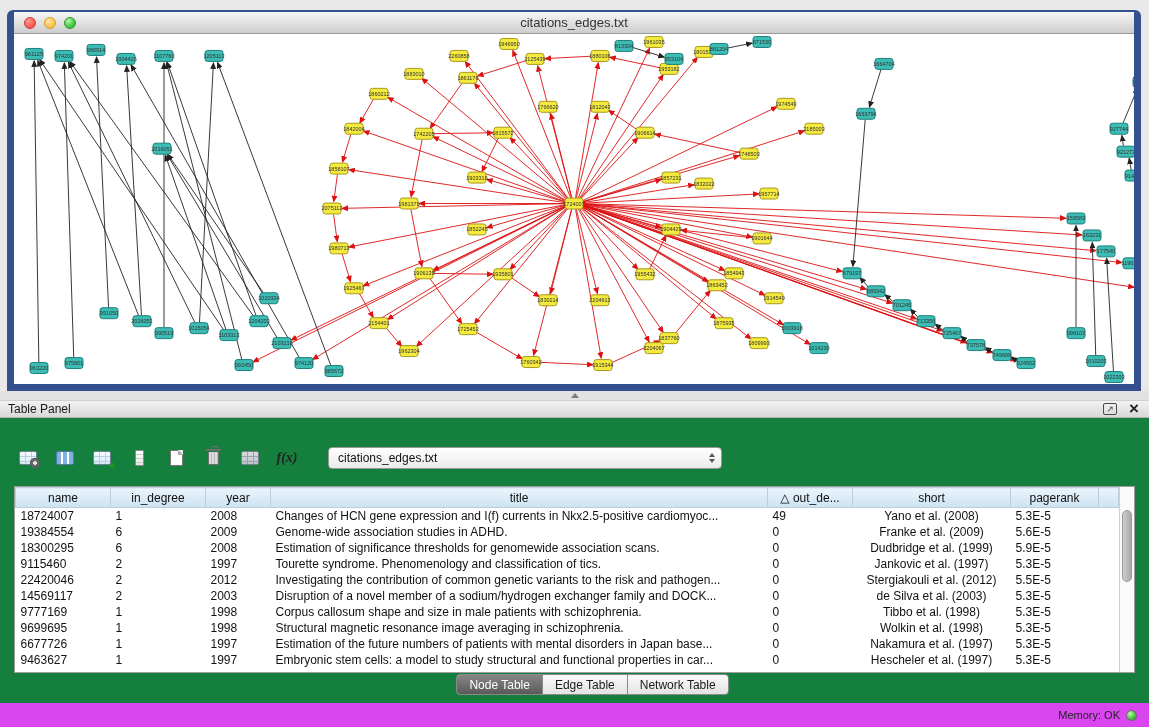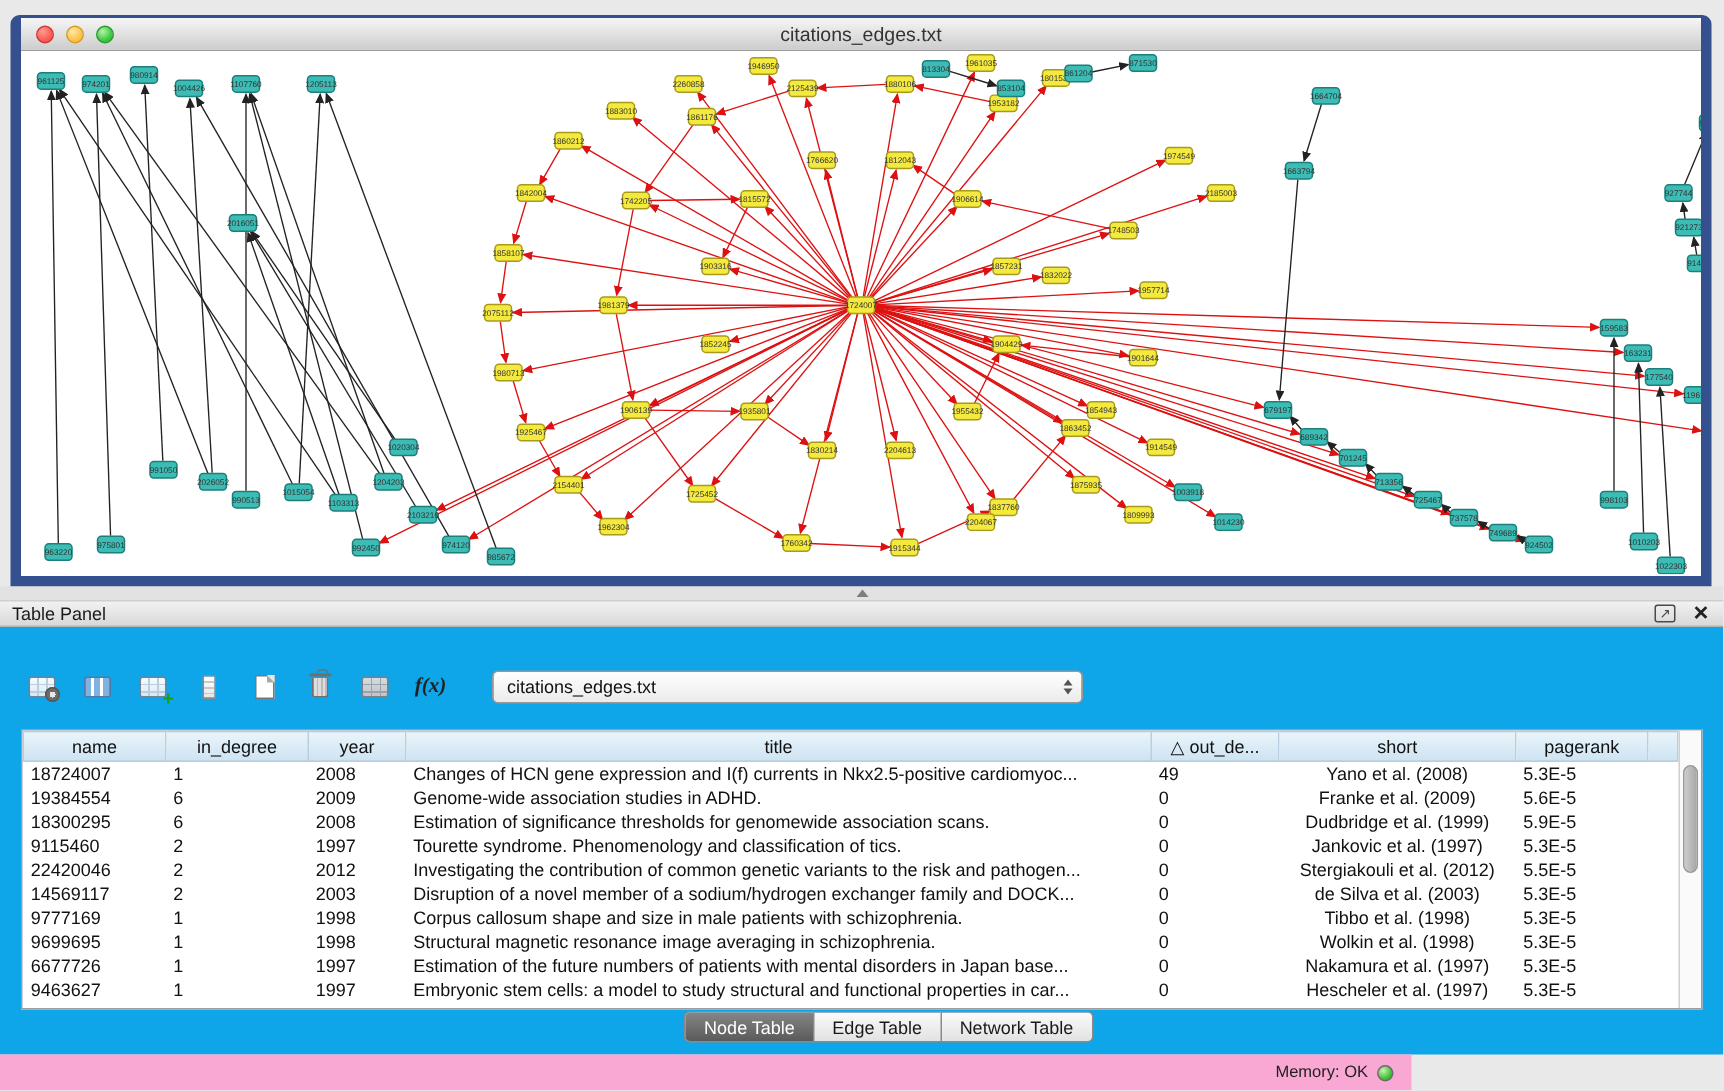--- a/index.html
+++ b/index.html
@@ -28,21 +28,21 @@
   
   .panel-header { position:absolute; left:0; top:400px; width:1149px; height:18px;
     background:linear-gradient(#f2f2f2,#d8d8d8); border-top:1px solid #cfcfcf; border-bottom:1px solid #b2b2b2;
     display:flex; align-items:center; padding:0 10px 0 8px; font-size:12px; color:#1a1a1a; }
   .ph-icons { margin-left:auto; display:flex; align-items:center; gap:12px; }
   .float-btn { width:14px; height:12px; border:1px solid #4a4a4a; border-radius:2px; font-size:9px; line-height:10px;
     text-align:center; color:#4a4a4a; cursor:default; }
   .close-btn { font-size:17px; font-weight:bold; color:#222; line-height:14px; cursor:default; }
 
   
-  .panel-body { position:absolute; left:0; top:418px; width:1149px; height:285px; background:#0ea5e9; }
+  .panel-body { position:absolute; left:0; top:418px; width:1149px; height:285px; background:#15803d; }
 
   .toolbar { position:absolute; left:14px; top:24px; height:32px; display:flex; align-items:center; gap:9px; }
   .tbtn { width:28px; height:28px; display:flex; align-items:center; justify-content:center; }
   .ic { position:relative; display:inline-block; }
   .ic-grid { width:18px; height:14px; border:1px solid #6e8296; border-radius:2px;
     background:
       linear-gradient(90deg, transparent 5px, #b9cfe0 5px, #b9cfe0 6px, transparent 6px, transparent 11px, #b9cfe0 11px, #b9cfe0 12px, transparent 12px),
       linear-gradient(transparent 4px, #b9cfe0 4px, #b9cfe0 5px, transparent 5px, transparent 9px, #b9cfe0 9px, #b9cfe0 10px, transparent 10px),
       linear-gradient(#f7fbff,#d9e9f6); }
   .badge-gear::after { content:""; position:absolute; right:-4px; bottom:-4px; width:10px; height:10px; border-radius:50%;
@@ -85,21 +85,21 @@
     background:linear-gradient(90deg,#cdcdcd,#a8a8a8); border:1px solid #9a9a9a; border-radius:6px; }
 
   .tabbar { position:absolute; left:0; top:256px; width:100%; display:flex; justify-content:center;padding-left:36px; }
   .segmented { display:inline-flex; border:1px solid #8a8a8a; border-radius:4px; overflow:hidden;
     background:linear-gradient(#fbfbfb,#e2e2e2); }
   .seg { appearance:none; border:none; background:transparent; font:12px "Liberation Sans", sans-serif;
     padding:2px 12px; height:19px; color:#1a1a1a; border-left:1px solid #8a8a8a; cursor:default; }
   .seg:first-child { border-left:none; }
   .seg.sel { background:linear-gradient(#868686,#5a5a5a); color:#fff; }
 
-  .statusbar { position:absolute; left:0; top:703px; width:941px; height:24px; background:#f9a8d4;
+  .statusbar { position:absolute; left:0; top:703px; width:1149px; height:24px; background:#d946ef;
     display:flex; align-items:center; justify-content:flex-end; padding-right:12px; gap:6px;
     font-size:11px; color:#222; }
   .mem-dot { width:11px; height:11px; border-radius:50%; border:1px solid #6b6b6b;
     background:radial-gradient(circle at 35% 30%, #c8f5b0, #46c23c 60%, #2f9431); }
 </style>
 </head>
 <body>
 
 <div class="app">
 

